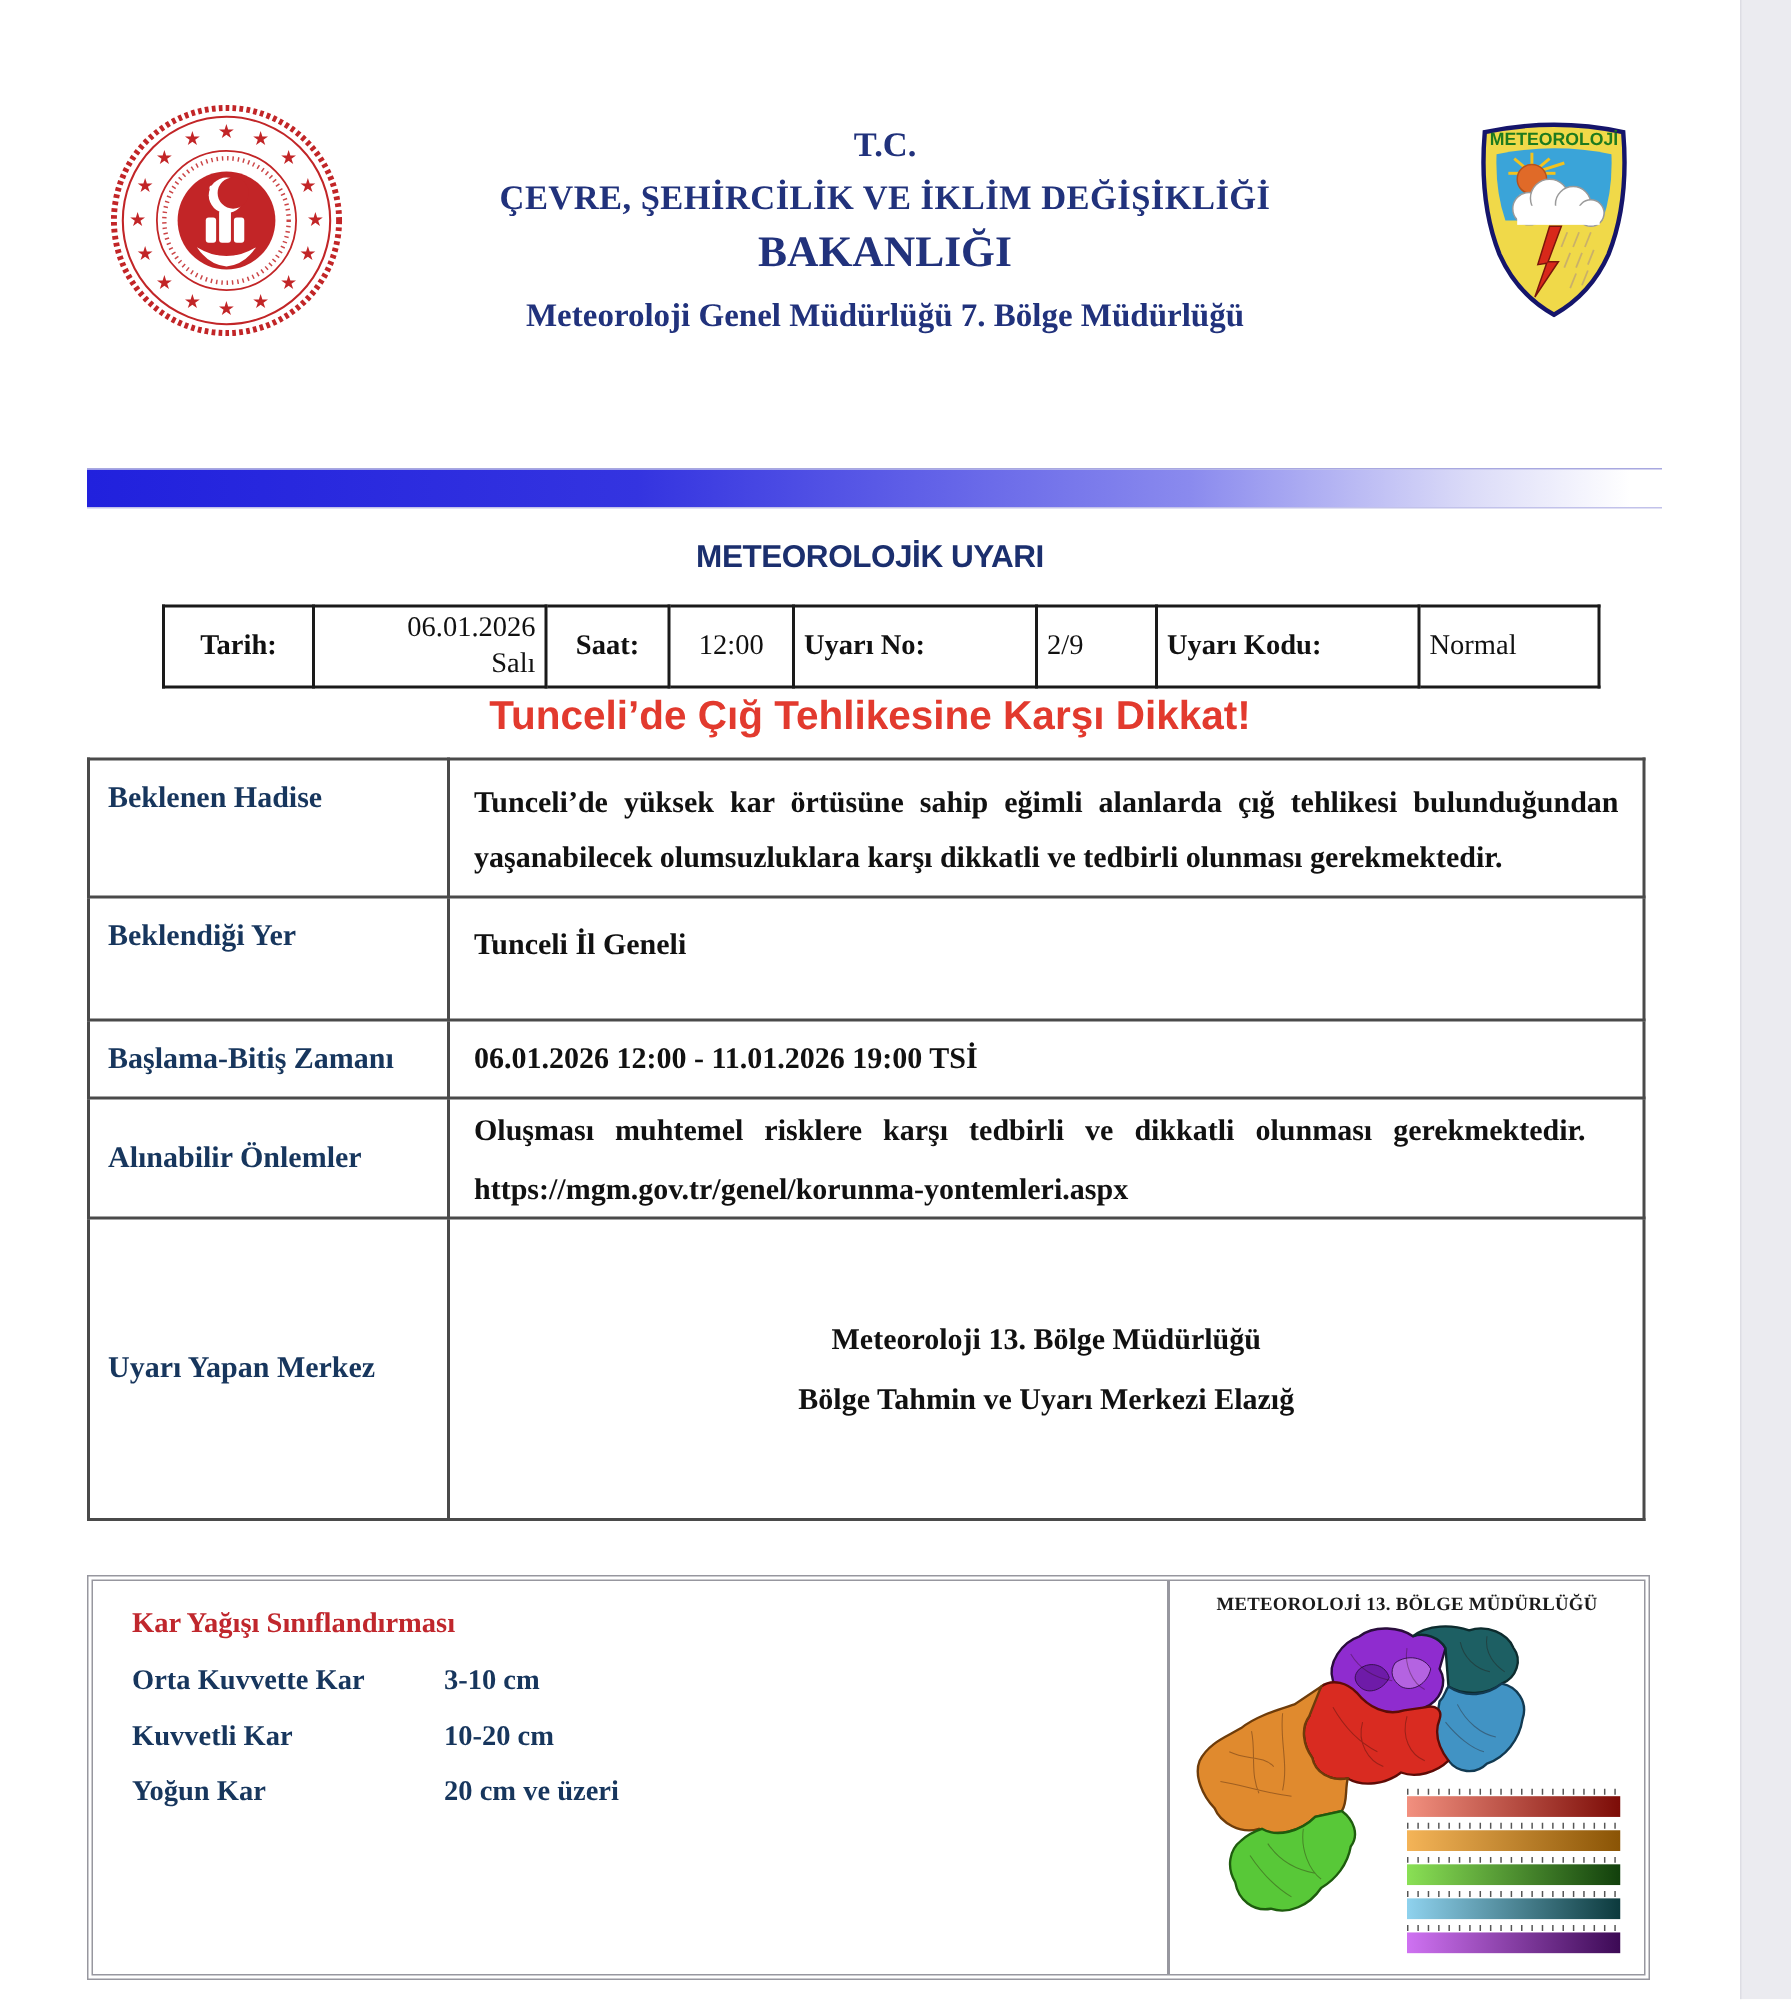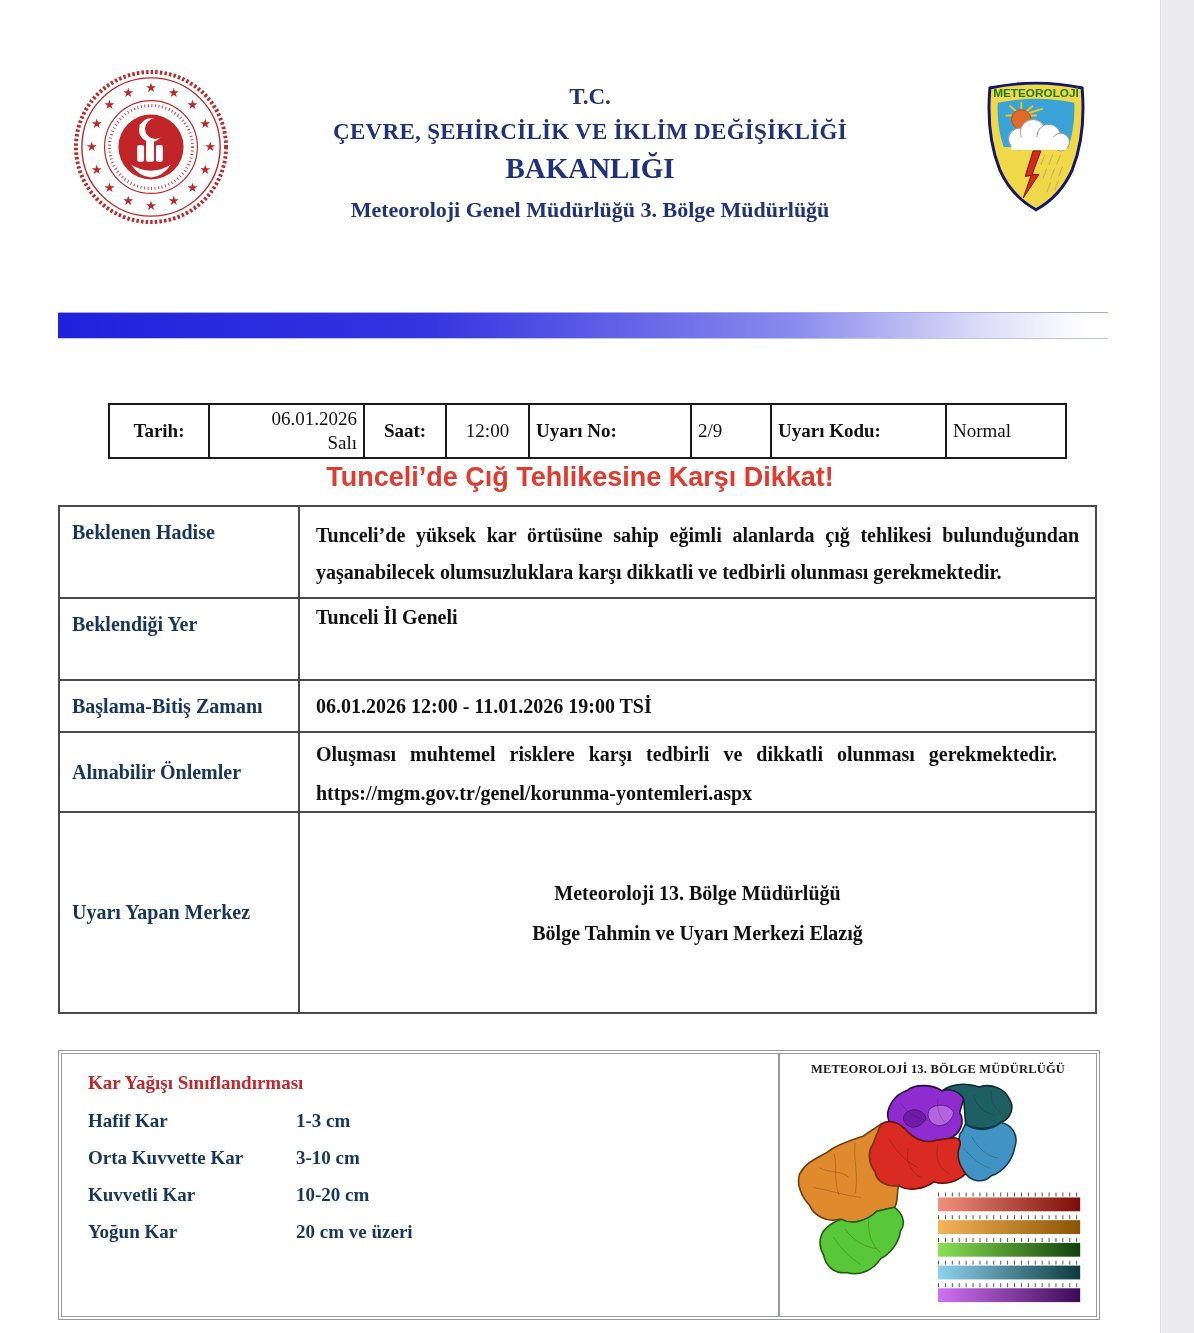--- a/index.html
+++ b/index.html
@@ -100,21 +100,21 @@
     <rect x="66" y="78" width="7" height="17" rx="2" fill="#ffffff"></rect>
     <rect x="75" y="73" width="8" height="22" rx="2" fill="#ffffff"></rect>
     <rect x="85" y="78" width="7" height="17" rx="2" fill="#ffffff"></rect>
     <path d="M60,98 Q80,110 100,98 Q92,110 80,111 Q68,110 60,98 Z" fill="#ffffff"></path>
   </svg>
 
   <div class="header-text">
     <div class="ht-tc">T.C.</div>
     <div class="ht-l1">ÇEVRE, ŞEHİRCİLİK VE İKLİM DEĞİŞİKLİĞİ</div>
     <div class="ht-l2">BAKANLIĞI</div>
-    <div class="ht-l3">Meteoroloji Genel Müdürlüğü 3. Bölge Müdürlüğü</div>
+    <div class="ht-l3">Meteoroloji Genel Müdürlüğü 7. Bölge Müdürlüğü</div>
   </div>
 
   <svg class="shield" viewBox="0 0 110 140">
     <path d="M8,12 Q55,2 102,12 Q106,60 92,95 Q80,122 55,136 Q30,122 18,95 Q4,60 8,12 Z" fill="#f0d949" stroke="#15156b" stroke-width="3"></path>
     <path d="M16,27 Q55,19 94,27 Q95,52 88,72 L22,72 Q15,52 16,27 Z" fill="#3aa4d9"></path>
     <g stroke="#f2c21f" stroke-width="2">
       <line x1="40" y1="40" x2="40" y2="26"></line>
         <line x1="40" y1="40" x2="52" y2="30"></line>
       <line x1="40" y1="40" x2="56" y2="40"></line>
         <line x1="40" y1="40" x2="28" y2="30"></line>
@@ -138,20 +138,21 @@
         <line x1="82" y1="92" x2="78" y2="102"></line>
       <line x1="70" y1="108" x2="66" y2="118"></line>
         <line x1="78" y1="106" x2="74" y2="116"></line>
     </g>
     <polygon points="52,76 44,102 50,101 42,124 58,100 51,100 60,76" fill="#d8281a" stroke="#7a150c" stroke-width="1"></polygon>
     <text x="55" y="21" text-anchor="middle" font-family="Liberation Sans,sans-serif" font-size="12" font-weight="bold" fill="#1e7a1e">METEOROLOJİ</text>
   </svg>
 
   <div class="blue-bar"></div>
 
+  <div class="section-title">METEOROLOJİK UYARI</div>
 
   <table class="info-table">
     <colgroup>
       <col style="width:100px">
         <col style="width:155px">
         <col style="width:82px">
         <col style="width:83px">
       <col style="width:162px">
         <col style="width:80px">
         <col style="width:175px">
@@ -181,21 +182,21 @@
         <col style="width:240px">
         <col style="width:797px">
       </colgroup>
     <tbody>
         <tr style="height:68px">
       <td class="lab va-top" style="padding-top:14px">Beklenen Hadise</td>
       <td class="con va-top row1-con just">Tunceli’de yüksek kar örtüsüne sahip eğimli alanlarda çığ tehlikesi bulunduğundan yaşanabilecek olumsuzluklara karşı dikkatli ve tedbirli olunması gerekmektedir.</td>
     </tr>
     <tr style="height:82px">
       <td class="lab va-top" style="padding-top:14px">Beklendiği Yer</td>
-      <td class="con va-top" style="padding-top:7px">Tunceli İl Geneli</td>
+      <td class="con va-top" style="padding-top:20px">Tunceli İl Geneli</td>
     </tr>
     <tr style="height:52px">
       <td class="lab">Başlama-Bitiş Zamanı</td>
       <td class="con">06.01.2026 12:00 - 11.01.2026 19:00 TSİ</td>
     </tr>
     <tr style="height:77px">
       <td class="lab">Alınabilir Önlemler</td>
       <td class="con va-top" style="padding-top:10px">
         <div class="row5-line1">Oluşması muhtemel risklere karşı tedbirli ve dikkatli olunması gerekmektedir.</div>
         <div class="row5-link">https://mgm.gov.tr/genel/korunma-yontemleri.aspx</div>
@@ -207,24 +208,20 @@
         <div>Meteoroloji 13. Bölge Müdürlüğü</div>
         <div class="l2">Bölge Tahmin ve Uyarı Merkezi Elazığ</div>
       </td>
     </tr>
   </tbody>
     </table>
 
   <div class="bottom-box">
     <div class="class-panel">
       <div class="class-title">Kar Yağışı Sınıflandırması</div>
-      <div class="class-row">
-        <div class="class-label">Hafif Kar</div>
-        <div>1-3 cm</div>
-      </div>
       <div class="class-row">
         <div class="class-label">Orta Kuvvette Kar</div>
         <div>3-10 cm</div>
       </div>
       <div class="class-row">
         <div class="class-label">Kuvvetli Kar</div>
         <div>10-20 cm</div>
       </div>
       <div class="class-row">
         <div class="class-label">Yoğun Kar</div>

